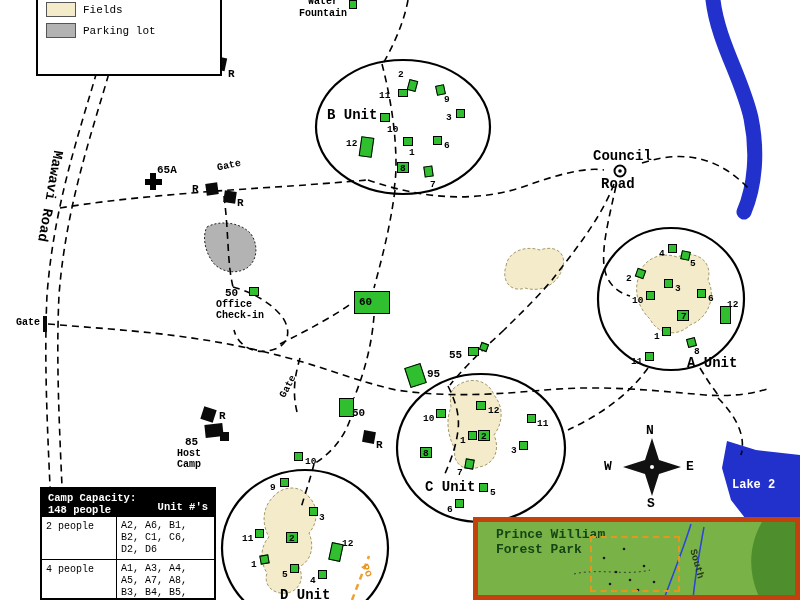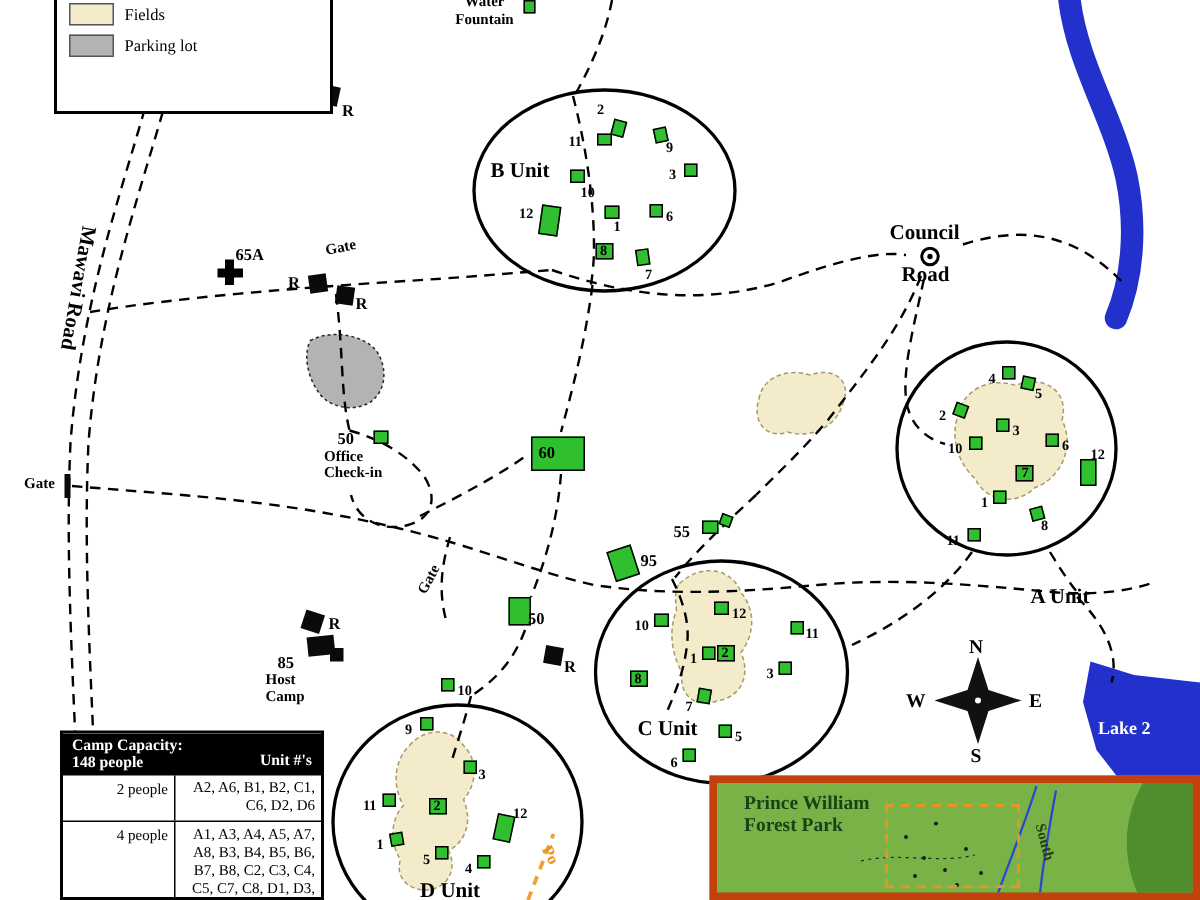--- a/index.html
+++ b/index.html
@@ -1,17 +1,17 @@
 <!DOCTYPE html>
 <html><head>
 <meta charset="utf-8">
 <style>
   html,body{margin:0;padding:0;background:#fff;}
   .map{position:relative;width:800px;height:600px;background:#fff;overflow:hidden;
-       font-family:Liberation Serif, serif;color:#000;}
+       font-family:Liberation Mono, monospace;color:#000;}
   svg{position:absolute;left:0;top:0;}
   .gsq{position:absolute;background:#2fbf2f;border:1px solid #000;box-sizing:border-box;}
   .bsq{position:absolute;background:#0a0a0a;}
   .num{position:absolute;font-weight:bold;font-size:9.5px;line-height:1;}
   .flbl{position:absolute;font-weight:bold;font-size:11px;line-height:1.05;}
   .slbl{position:absolute;font-weight:bold;font-size:10px;line-height:1.05;}
   .unit-label{position:absolute;font-weight:bold;font-size:14px;}
   .legend{position:absolute;left:36px;top:-16px;width:166px;height:72px;background:#fff;
           border:2px solid #000;padding:16px 8px 0 8px;box-sizing:content-box;z-index:3;}
   .legend-row{display:flex;align-items:center;margin-bottom:6px;font-size:11px;}
@@ -26,21 +26,21 @@
   .gate{position:absolute;font-weight:bold;font-size:10px;}
   .lake-label{position:absolute;left:732px;top:478px;color:#fff;font-weight:bold;font-size:12px;z-index:2;}
   .trail-label{position:absolute;left:369px;top:562px;color:#e8951e;font-weight:bold;font-size:11px;
                transform:rotate(62deg);transform-origin:0 0;}
   .compass-label{position:absolute;font-weight:bold;font-size:13px;}
   .cap-table{position:absolute;left:40px;top:487px;width:176px;height:113px;background:#fff;
              border:2px solid #000;box-sizing:border-box;overflow:hidden;z-index:5;font-size:10px;}
   .cap-header{background:#000;color:#fff;display:flex;justify-content:space-between;
               padding:3px 6px;font-weight:bold;font-size:10.5px;height:27px;box-sizing:border-box;}
   .cap-colhdr{align-self:flex-end;}
-  .cap-row{display:flex;border-top:1px solid #000;text-align:right;}
+  .cap-row{display:flex;border-top:1px solid #000;}
   .cap-row:first-of-type{border-top:none;}
   .cap-people{width:74px;padding:4px 4px;box-sizing:border-box;}
   .cap-units{flex:1;border-left:1px solid #000;padding:3px 4px;line-height:1.2;font-size:10px;}
   .inset{position:absolute;left:473px;top:517px;width:327px;height:83px;border:5px solid #c2410c;
          box-sizing:border-box;background:#79b347;overflow:hidden;z-index:6;}
   .inset-title{position:absolute;left:18px;top:6px;font-weight:bold;font-size:13px;
                line-height:1.15;color:#154515;z-index:2;}
   .inset-rect{position:absolute;left:112px;top:14px;width:90px;height:56px;
               border:2px dashed #e8951e;box-sizing:border-box;z-index:2;}
   .inset-south{position:absolute;left:220px;top:26px;font-weight:bold;font-size:10px;color:#243c14;
@@ -141,21 +141,21 @@
     <div>Fountain</div>
   </div>
   <span class="gsq" style="left:349px;top:0px;width:8px;height:9px;"></span>
 
   <div class="road-label">Mawavi Road</div>
 
   <div class="council" style="left:593px;top:148px;">Council</div>
   <div class="council" style="left:601px;top:176px;">Road</div>
 
   <div class="unit-label" style="left:327px;top:107px;">B Unit</div>
-  <div class="unit-label" style="left:687px;top:355px;margin-top:36px;">A Unit</div>
+  <div class="unit-label" style="left:687px;top:355px;">A Unit</div>
   <div class="unit-label" style="left:425px;top:479px;">C Unit</div>
   <div class="unit-label" style="left:280px;top:587px;">D Unit</div>
 
   <span class="gsq" style="left:408px;top:80px;width:9px;height:11px;transform:rotate(15deg);"></span>
   <b class="num" style="left:398px;top:70px;">2</b>
   <span class="gsq" style="left:398px;top:89px;width:10px;height:8px;"></span>
   <b class="num" style="left:379px;top:91px;">11</b>
   <span class="gsq" style="left:436px;top:85px;width:9px;height:10px;transform:rotate(-12deg);"></span>
   <b class="num" style="left:444px;top:95px;">9</b>
   <span class="gsq" style="left:456px;top:109px;width:9px;height:9px;"></span>

